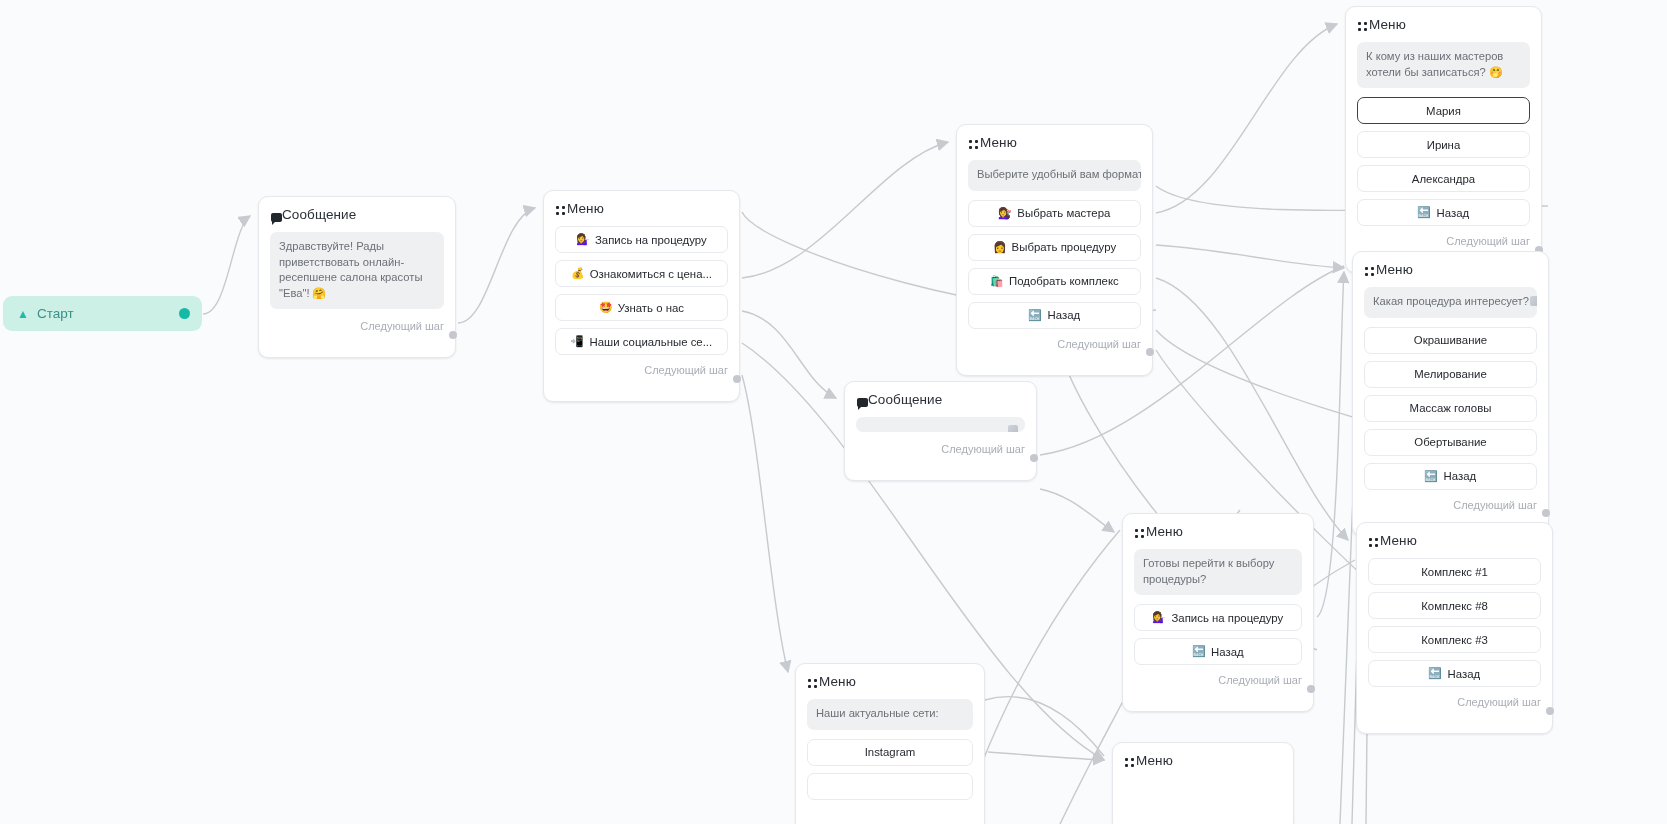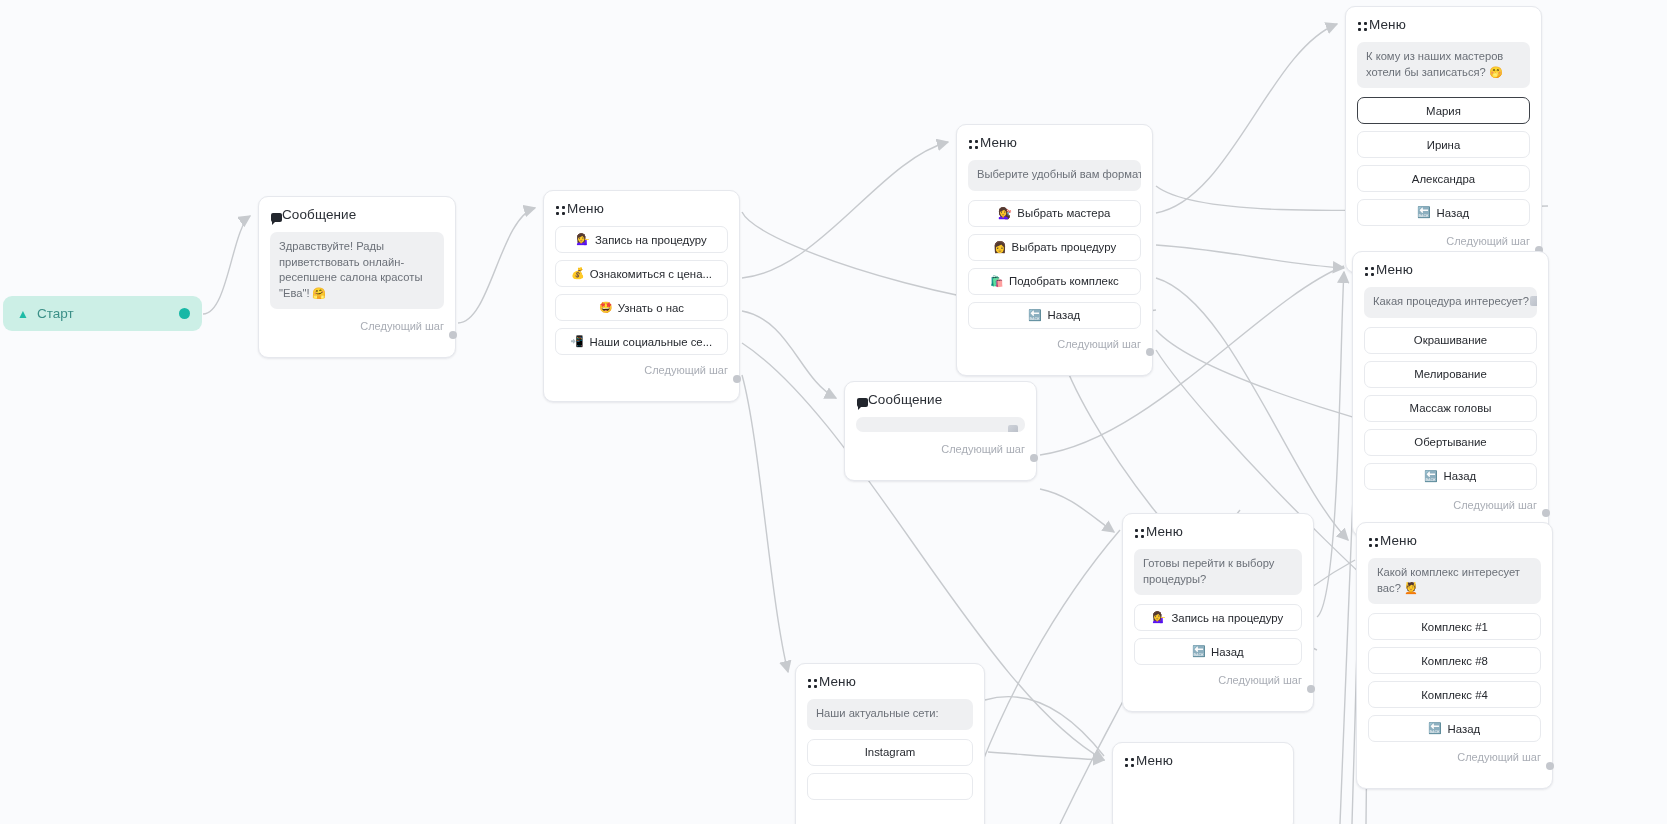--- a/index.html
+++ b/index.html
@@ -406,31 +406,30 @@
   <div class="node" style="left:1356px;top:522px;width:197px;">
     <div class="node-head">
       <span class="drag-icon">
           <i></i>
           <i></i>
           <i></i>
           <i></i>
         </span>
       <span class="node-title">Меню</span>
     </div>
-    <div class="bubble">Какой комплекс интересует вас? 💆</div>
     <div class="opt">
       <span>Комплекс #1</span>
 
     </div>
     <div class="opt">
       <span>Комплекс #8</span>
 
     </div>
     <div class="opt">
-      <span>Комплекс #4</span>
+      <span>Комплекс #3</span>
 
     </div>
     <div class="opt">
       <span class="emoji">🔙</span>
       <span>Назад</span>
 
     </div>
     <div class="footer">
       <span>Следующий шаг</span>
       <span class="dot"></span>

